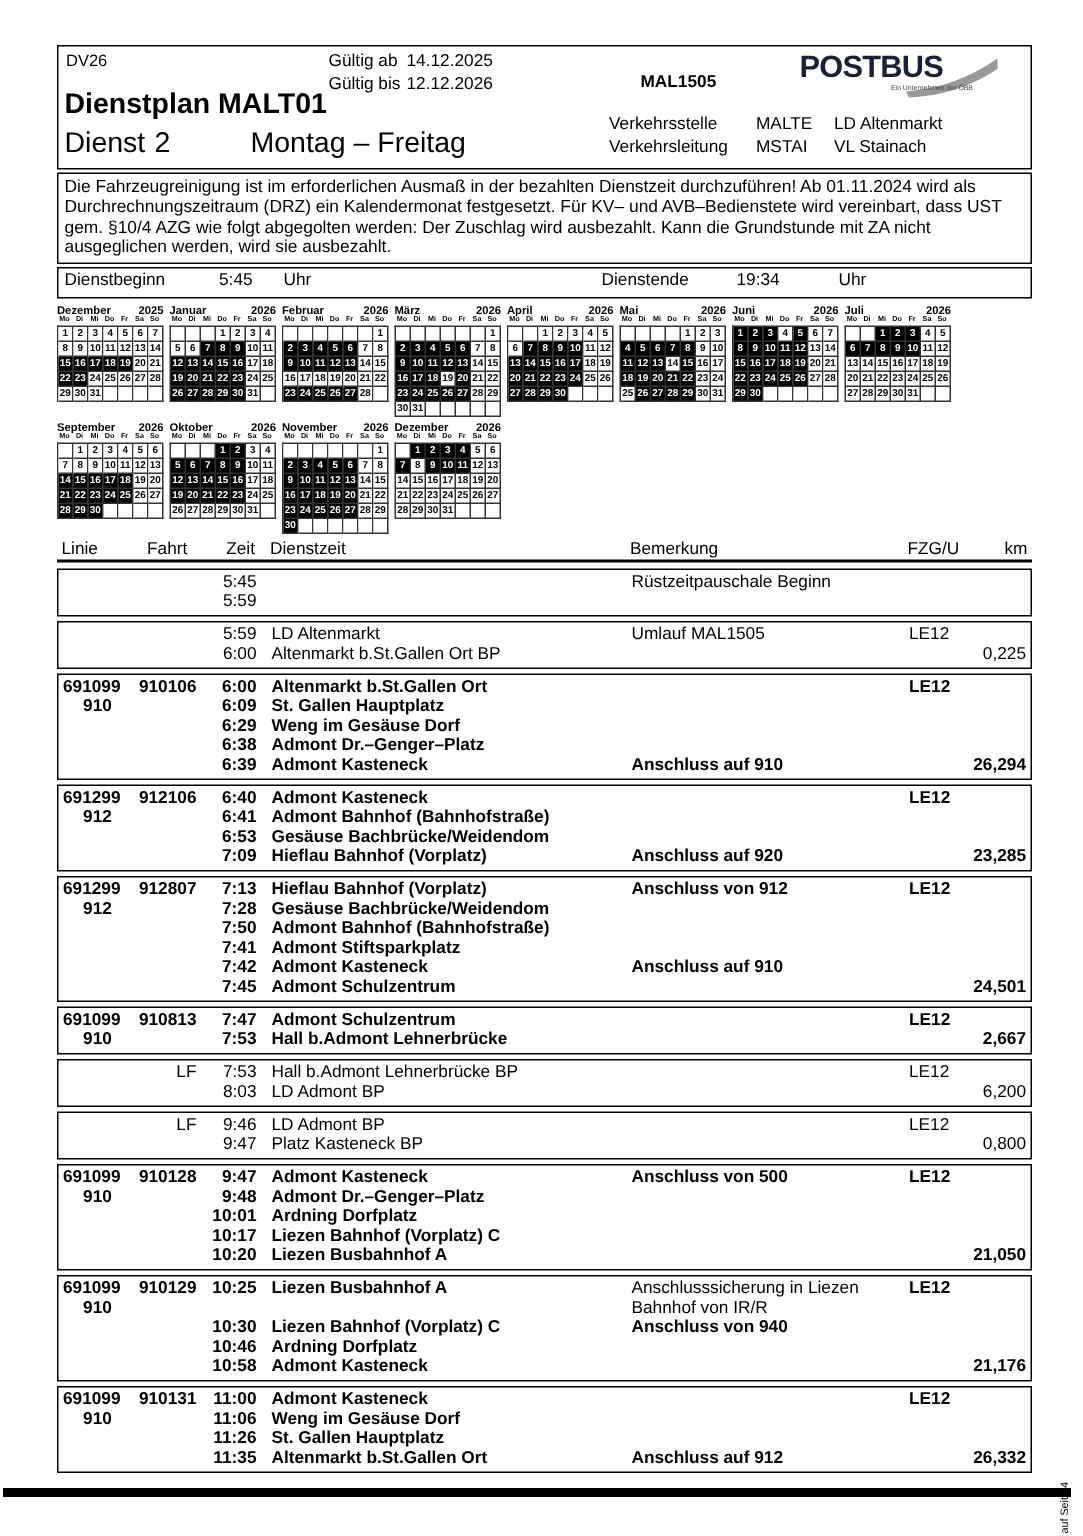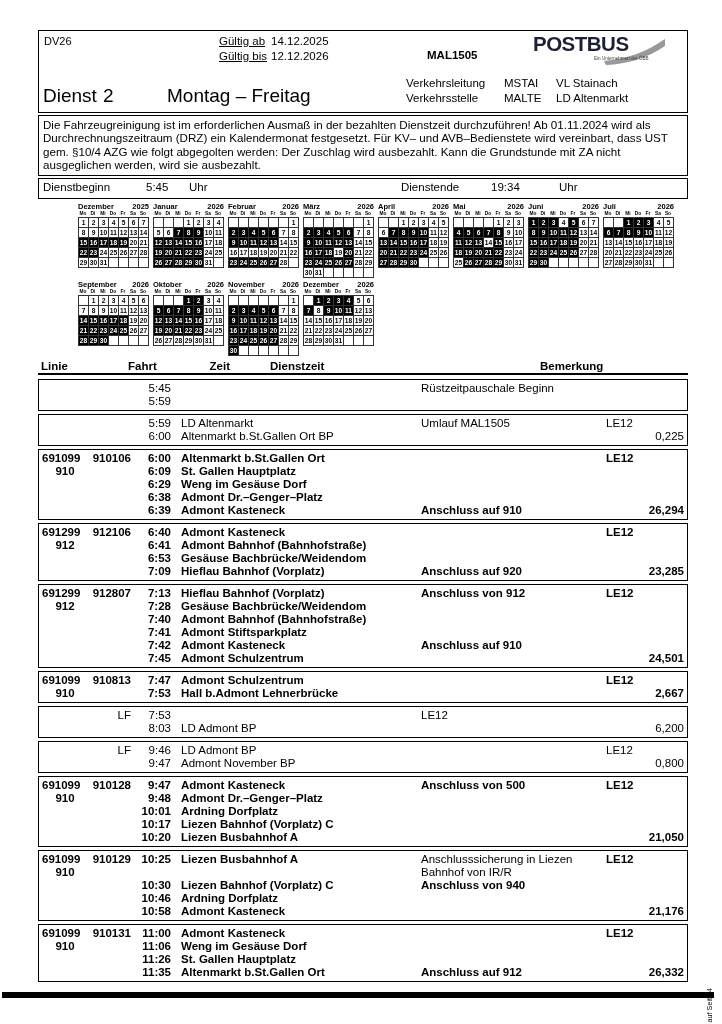--- a/index.html
+++ b/index.html
@@ -4,53 +4,53 @@
 <style>
   html,body{margin:0;padding:0;background:#fff;}
   .page{position:relative;width:722px;height:1024px;background:#fff;overflow:hidden;
         font-family:"Liberation Sans",sans-serif;color:#000;}
   .content{position:absolute;left:38px;top:30px;width:650px;}
 
   
   .hbox{position:relative;border:1.5px solid #000;height:81px;margin-bottom:2px;}
   .dv-code{position:absolute;left:5px;top:4px;font-size:11px;}
   .valid{position:absolute;left:180px;top:3px;font-size:11.5px;line-height:14.5px;}
-  .valid .vl{display:inline-block;width:52px;text-decoration:underline;}
+  .valid .vl{display:inline-block;width:52px;}
   .umlauf{position:absolute;left:388px;top:18px;font-size:11.5px;font-weight:bold;}
   .logo{position:absolute;right:19px;top:2px;}
   .doc-title{position:absolute;left:4px;top:28px;font-size:19px;font-weight:bold;}
   .dienst-line{position:absolute;left:4px;top:54px;font-size:19px;font-weight:normal;}
   .dienst-line .dnum{position:absolute;left:60px;}
   .dienst-line .days{position:absolute;left:124px;width:260px;}
   .info{position:absolute;left:367px;top:45px;font-size:11.5px;line-height:15px;}
   .info .il{display:inline-block;width:98px;}
   .info .ic{display:inline-block;width:52px;}
 
   
   .nbox{border:1.5px solid #000;padding:2px 4px 3px 4px;font-size:11.6px;line-height:13.4px;margin-bottom:2px;}
   .dbox{position:relative;border:1.5px solid #000;height:19px;font-size:11.5px;margin-bottom:4px;}
   .dbox span{position:absolute;top:2px;}
   .d-bl{left:4px;} .d-bv{left:107px;} .d-bu{left:150px;}
   .d-el{left:362px;} .d-ev{left:452px;} .d-eu{left:520px;}
 
   
-  .cal-row{display:flex;gap:4px;margin-bottom:3px;margin-left:40px;}
+  .cal-row{display:flex;gap:4px;margin-bottom:3px;}
   .cal{width:71px;flex:0 0 auto;}
   .cal-head{display:flex;justify-content:space-between;font-size:7.5px;font-weight:bold;line-height:8px;}
   .cal-wd{display:grid;grid-template-columns:repeat(7,10px);font-size:4.8px;font-weight:bold;line-height:6px;}
   .cal-wd span{text-align:center;}
   .cal-grid{display:grid;grid-template-columns:repeat(7,10px);grid-auto-rows:10px;
             border-top:1px solid #333;border-left:1px solid #333;width:70px;}
   .cal-day{border-right:1px solid #333;border-bottom:1px solid #333;font-size:6.6px;font-weight:bold;
            display:flex;align-items:center;justify-content:center;background:#fff;}
   .cal-day.filled{background:#000;color:#fff;}
 
   
   .tgrid{display:grid;grid-template-columns:52px 46px 34px 240px 185px 50px 1fr;font-size:11.5px;}
-  .thead{font-weight:bold;padding:1px 0;gap:30px;}
+  .thead{font-weight:normal;padding:1px 0;}
   .thead-rule{height:2px;background:#000;margin-bottom:4px;}
   .tblock{border:1.5px solid #000;margin-bottom:3px;padding:2px 0;}
   .tblock.bold{font-weight:bold;}
   .trow{line-height:13px;}
   .c-linie{padding-left:3px;}
   .c-linie2{text-align:center;padding-left:0;}
   .c-fahrt{text-align:right;padding-right:6px;}
   .h-fahrt{text-align:left;padding-left:8px;}
   .c-zeit{text-align:right;}
   .c-halt{padding-left:10px;}
@@ -78,28 +78,29 @@
         <div><span class="vl">Gültig bis</span><span>12.12.2026</span></div>
       </div>
       <span class="umlauf">MAL1505</span>
       <div class="logo">
         <svg width="136" height="38" viewBox="0 0 136 38">
           <text x="1" y="18" font-size="20.5" font-weight="bold" letter-spacing="-0.5" fill="#1a2134">POSTBUS</text>
           <path d="M72,28 C95,26 114,19 133,6 L133,13 C115,25 96,31 74,32 Z" fill="#999999"></path>
           <text x="62" y="27" font-size="4.6" fill="#444">Ein Unternehmen der ÖBB</text>
         </svg>
       </div>
+      <div class="doc-title">Dienstplan MALT01</div>
       <div class="dienst-line">
         <span>Dienst</span>
         <span class="dnum">2</span>
         <span class="days">Montag – Freitag</span>
       </div>
       <div class="info">
+        <div><span class="il">Verkehrsstelle</span><span class="ic">MALTE</span><span>LD Altenmarkt</span></div>
         <div><span class="il">Verkehrsleitung</span><span class="ic">MSTAI</span><span>VL Stainach</span></div>
-        <div><span class="il">Verkehrsstelle</span><span class="ic">MALTE</span><span>LD Altenmarkt</span></div>
       </div>
     </div>
 
     <div class="nbox">Die Fahrzeugreinigung ist im erforderlichen Ausmaß in der bezahlten Dienstzeit durchzuführen! Ab 01.11.2024 wird als Durchrechnungszeitraum (DRZ) ein Kalendermonat festgesetzt. Für KV– und AVB–Bedienstete wird vereinbart, dass UST gem. §10/4 AZG wie folgt abgegolten werden: Der Zuschlag wird ausbezahlt. Kann die Grundstunde mit ZA nicht ausgeglichen werden, wird sie ausbezahlt.</div>
 
     <div class="dbox">
       <span class="d-bl">Dienstbeginn</span>
       <span class="d-bv">5:45</span>
       <span class="d-bu">Uhr</span>
       <span class="d-el">Dienstende</span>
@@ -901,21 +902,21 @@
             <span class="c-fahrt"></span>
             <span class="c-zeit">7:28</span>
             <span class="c-halt">Gesäuse Bachbrücke/Weidendom</span>
             <span class="c-bem"></span>
             <span class="c-fzg"></span>
             <span class="c-km"></span>
           </div>
           <div class="tgrid trow">
             <span class="c-linie"></span>
             <span class="c-fahrt"></span>
-            <span class="c-zeit">7:40</span>
+            <span class="c-zeit">7:50</span>
             <span class="c-halt">Admont Bahnhof (Bahnhofstraße)</span>
             <span class="c-bem"></span>
             <span class="c-fzg"></span>
             <span class="c-km"></span>
           </div>
           <div class="tgrid trow">
             <span class="c-linie"></span>
             <span class="c-fahrt"></span>
             <span class="c-zeit">7:41</span>
             <span class="c-halt">Admont Stiftsparkplatz</span>
@@ -960,20 +961,21 @@
             <span class="c-bem"></span>
             <span class="c-fzg"></span>
             <span class="c-km">2,667</span>
           </div>
         </div>
         <div class="tblock">
           <div class="tgrid trow">
             <span class="c-linie"></span>
             <span class="c-fahrt">LF</span>
             <span class="c-zeit">7:53</span>
+            <span class="c-halt">Hall b.Admont Lehnerbrücke BP</span>
             <span class="c-bem"></span>
             <span class="c-fzg">LE12</span>
             <span class="c-km"></span>
           </div>
           <div class="tgrid trow">
             <span class="c-linie c-linie2"></span>
             <span class="c-fahrt"></span>
             <span class="c-zeit">8:03</span>
             <span class="c-halt">LD Admont BP</span>
             <span class="c-bem"></span>
@@ -988,21 +990,21 @@
             <span class="c-zeit">9:46</span>
             <span class="c-halt">LD Admont BP</span>
             <span class="c-bem"></span>
             <span class="c-fzg">LE12</span>
             <span class="c-km"></span>
           </div>
           <div class="tgrid trow">
             <span class="c-linie c-linie2"></span>
             <span class="c-fahrt"></span>
             <span class="c-zeit">9:47</span>
-            <span class="c-halt">Admont November BP</span>
+            <span class="c-halt">Platz Kasteneck BP</span>
             <span class="c-bem"></span>
             <span class="c-fzg"></span>
             <span class="c-km">0,800</span>
           </div>
         </div>
         <div class="tblock bold">
           <div class="tgrid trow">
             <span class="c-linie">691099</span>
             <span class="c-fahrt">910128</span>
             <span class="c-zeit">9:47</span>

